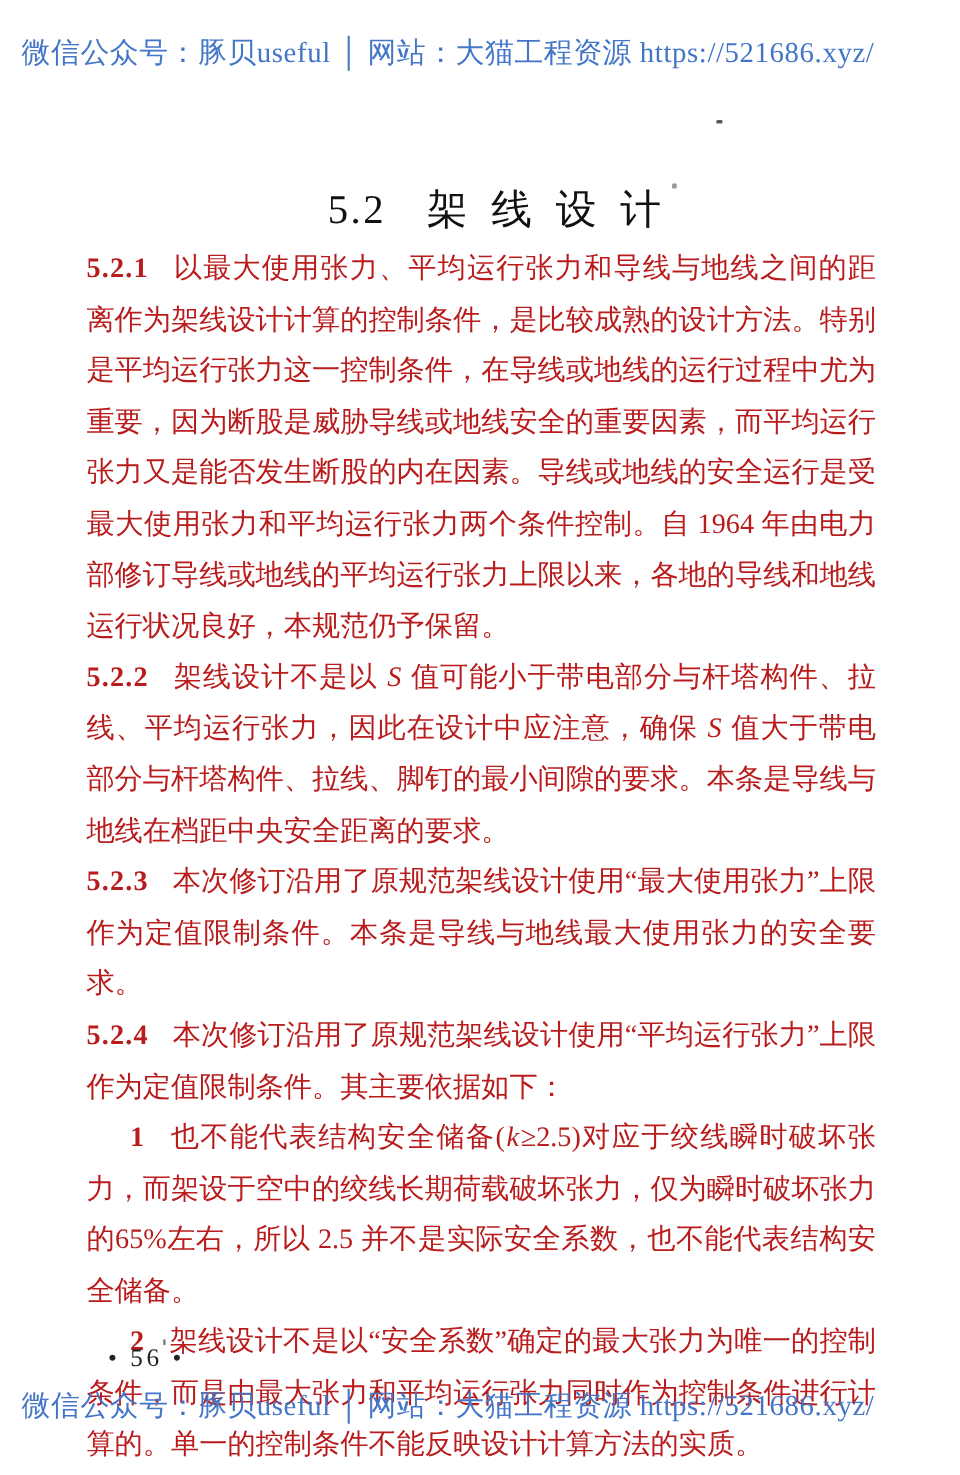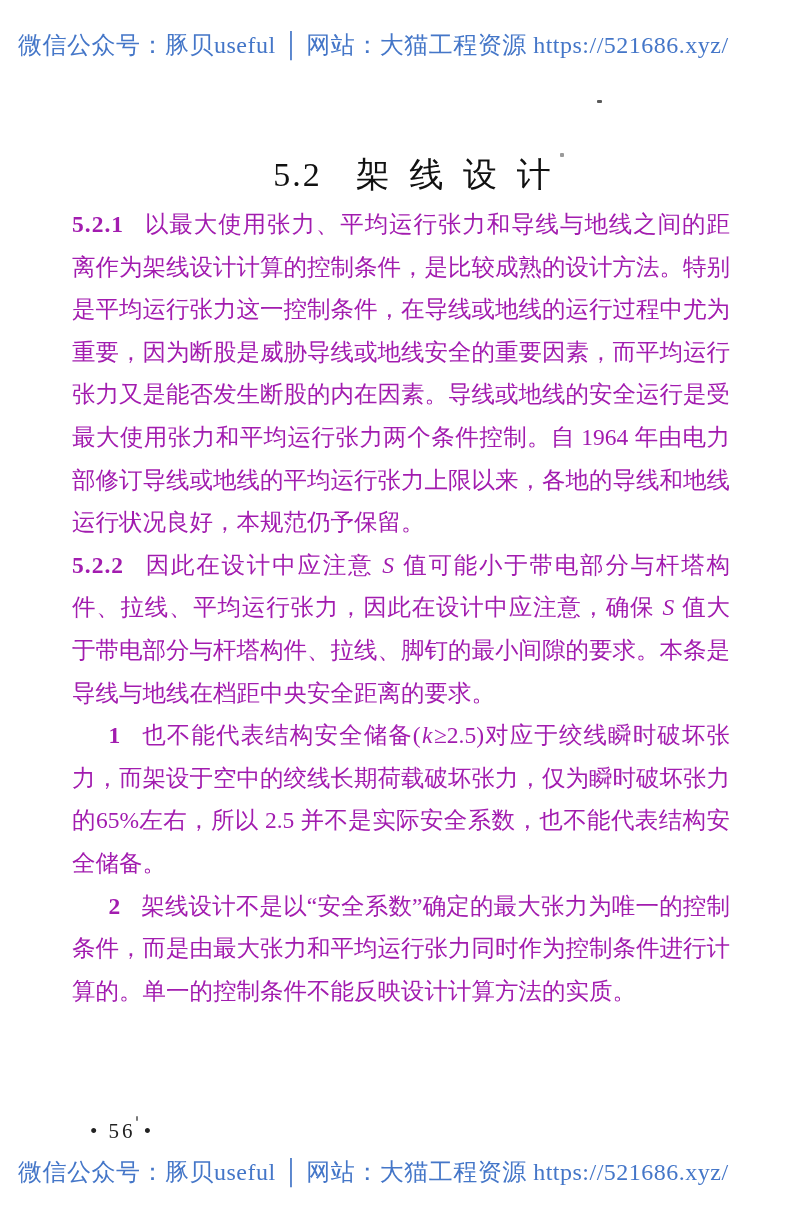--- a/index.html
+++ b/index.html
@@ -37,21 +37,21 @@
   }
   .title-num { margin-right: 1.0em; letter-spacing: 2px; }
   .title-text { letter-spacing: 0.58em; margin-right: -0.58em; }
   .body-text {
     position: absolute;
     left: 72px;
     top: 203px;
     width: 658px;
     font-size: 23.5px;
     line-height: 42.6px;
-    color: #a21caf;
+    color: #b91c1c;
     text-align: justify;
   }
   .para { margin: 0; padding: 0; }
   .para.sub { text-indent: 1.55em; }
   .plabel { font-weight: bold; margin-right: 0.85em; letter-spacing: 1px; }
   .mvar { font-style: italic; padding: 0 0.06em; }
   .page-number {
     position: absolute;
     left: 90px;
     top: 1119px;
@@ -70,21 +70,23 @@
 <div class="page">
 
   <div class="watermark wm-top" style="color: rgb(68, 118, 200);">微信公众号：豚贝useful │ 网站：大猫工程资源 https://521686.xyz/</div>
 
   <h1 class="doc-title">
     <span class="title-num">5.2</span><span class="title-text">架线设计</span>
   </h1>
 
   <div class="body-text">
       <p class="para"><b class="plabel">5.2.1</b><span>以最大使用张力、平均运行张力和导线与地线之间的距离作为架线设计计算的控制条件，是比较成熟的设计方法。特别是平均运行张力这一控制条件，在导线或地线的运行过程中尤为重要，因为断股是威胁导线或地线安全的重要因素，而平均运行张力又是能否发生断股的内在因素。导线或地线的安全运行是受最大使用张力和平均运行张力两个条件控制。自 1964 年由电力部修订导线或地线的平均运行张力上限以来，各地的导线和地线运行状况良好，本规范仍予保留。</span></p>
-      <p class="para"><b class="plabel">5.2.2</b><span>因此在设计中应注意 </span><span class="mvar">S</span><span> 值可能小于带电部分与杆塔构件、拉线、平均运行张力，因此在设计中应注意，确保 </span><span class="mvar">S</span><span> 值大于带电部分与杆塔构件、拉线、脚钉的最小间隙的要求。本条是导线与地线在档距中央安全距离的要求。</span></p>
+      <p class="para"><b class="plabel">5.2.2</b><span>架线设计不是以 </span><span class="mvar">S</span><span> 值可能小于带电部分与杆塔构件、拉线、平均运行张力，因此在设计中应注意，确保 </span><span class="mvar">S</span><span> 值大于带电部分与杆塔构件、拉线、脚钉的最小间隙的要求。本条是导线与地线在档距中央安全距离的要求。</span></p>
+      <p class="para"><b class="plabel">5.2.3</b><span>本次修订沿用了原规范架线设计使用“最大使用张力”上限作为定值限制条件。本条是导线与地线最大使用张力的安全要求。</span></p>
+      <p class="para"><b class="plabel">5.2.4</b><span>本次修订沿用了原规范架线设计使用“平均运行张力”上限作为定值限制条件。其主要依据如下：</span></p>
       <p class="para sub"><b class="plabel">1</b><span>也不能代表结构安全储备(</span><span class="mvar">k</span><span>≥2.5)对应于绞线瞬时破坏张力，而架设于空中的绞线长期荷载破坏张力，仅为瞬时破坏张力的65%左右，所以 2.5 并不是实际安全系数，也不能代表结构安全储备。</span></p>
       <p class="para sub"><b class="plabel">2</b><span>架线设计不是以“安全系数”确定的最大张力为唯一的控制条件，而是由最大张力和平均运行张力同时作为控制条件进行计算的。单一的控制条件不能反映设计计算方法的实质。</span></p>
       <p class="para"></p>
     </div>
 
   <div class="page-number">• 56 •</div>
 
   <div class="watermark wm-bottom" style="color: rgb(68, 118, 200);">微信公众号：豚贝useful │ 网站：大猫工程资源 https://521686.xyz/</div>
 
   <div class="speck speck-1"></div>

